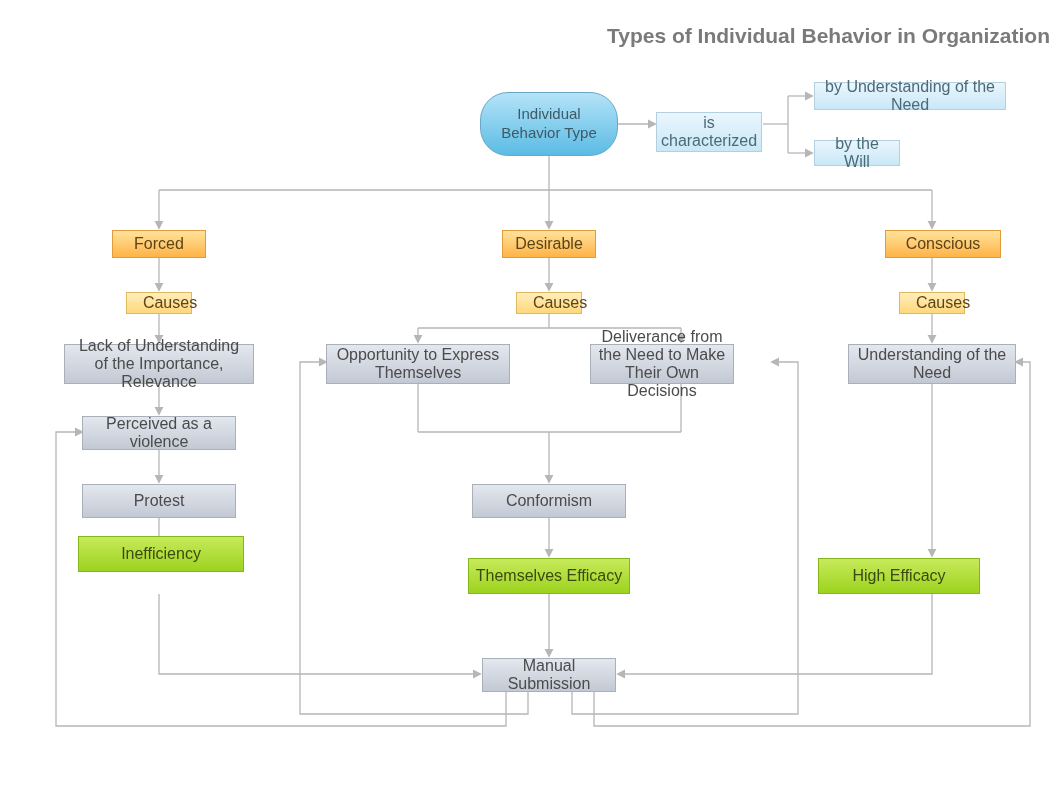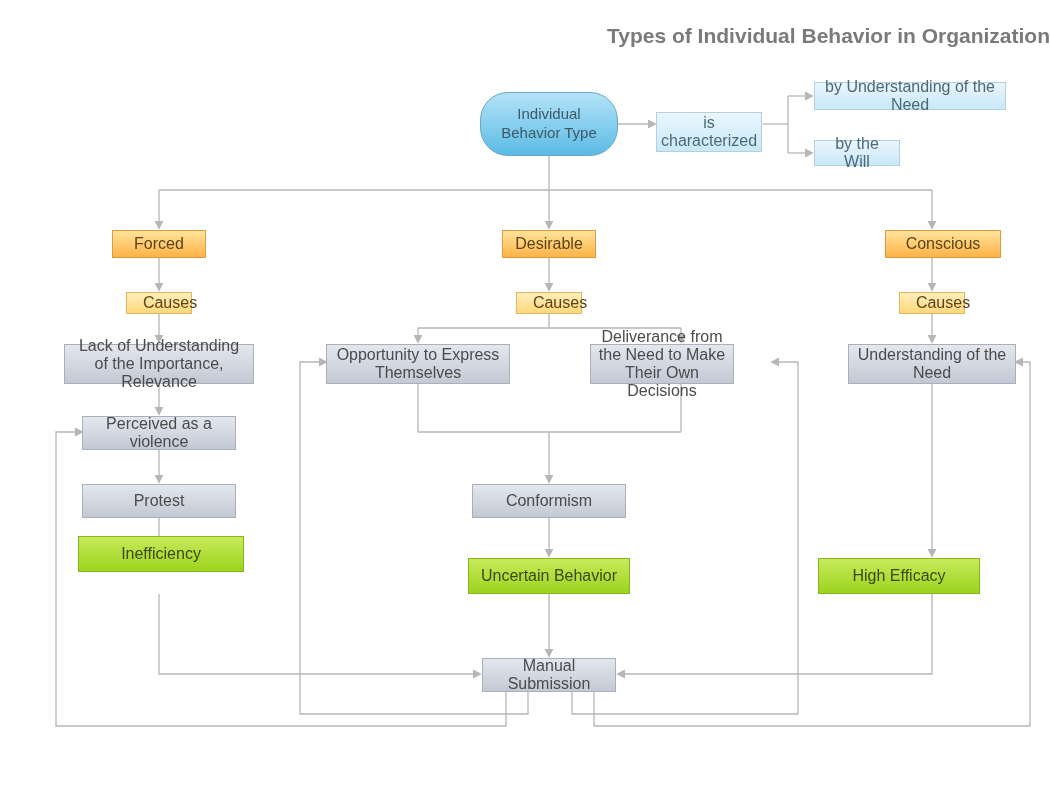--- a/index.html
+++ b/index.html
@@ -156,20 +156,20 @@
 <div class="node slate" style="left:64px;top:344px;width:190px;height:40px">Lack of Understanding of the Importance, Relevance</div>
 <div class="node slate" style="left:82px;top:416px;width:154px;height:34px">Perceived as a violence</div>
 <div class="node slate" style="left:82px;top:484px;width:154px;height:34px">Protest</div>
 <div class="node lime" style="left:78px;top:536px;width:166px;height:36px">Inefficiency</div>
 
 <div class="node amber" style="left:502px;top:230px;width:94px;height:28px">Desirable</div>
 <div class="node gold" style="left:516px;top:292px;width:66px;height:22px">Causes</div>
 <div class="node slate" style="left:326px;top:344px;width:184px;height:40px">Opportunity to Express Themselves</div>
 <div class="node slate" style="left:590px;top:344px;width:144px;height:40px">Deliverance from the Need to Make Their Own Decisions</div>
 <div class="node slate" style="left:472px;top:484px;width:154px;height:34px">Conformism</div>
-<div class="node lime" style="left:468px;top:558px;width:162px;height:36px">Uncertain Behavior</div>
+<div class="node lime" style="left:468px;top:558px;width:162px;height:36px">Themselves Efficacy</div>
 
 <div class="node amber" style="left:885px;top:230px;width:116px;height:28px">Conscious</div>
 <div class="node gold" style="left:899px;top:292px;width:66px;height:22px">Causes</div>
 <div class="node slate" style="left:848px;top:344px;width:168px;height:40px">Understanding of the Need</div>
 <div class="node lime" style="left:818px;top:558px;width:162px;height:36px">High Efficacy</div>
 
 <div class="node slate" style="left:482px;top:658px;width:134px;height:34px">Manual Submission</div>
 
 </body></html>

